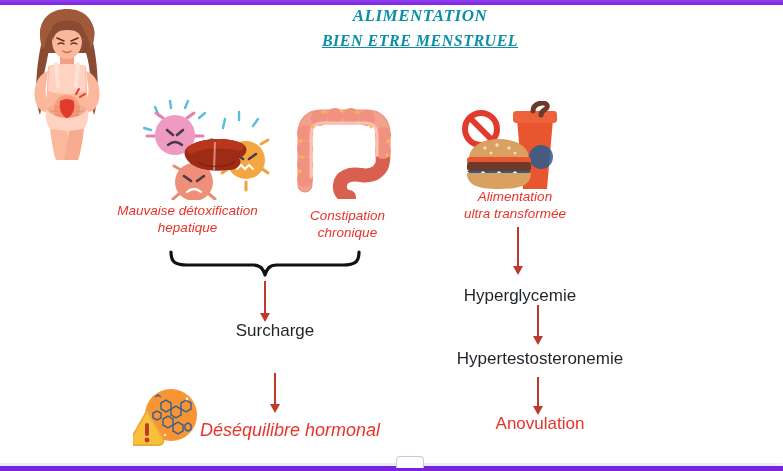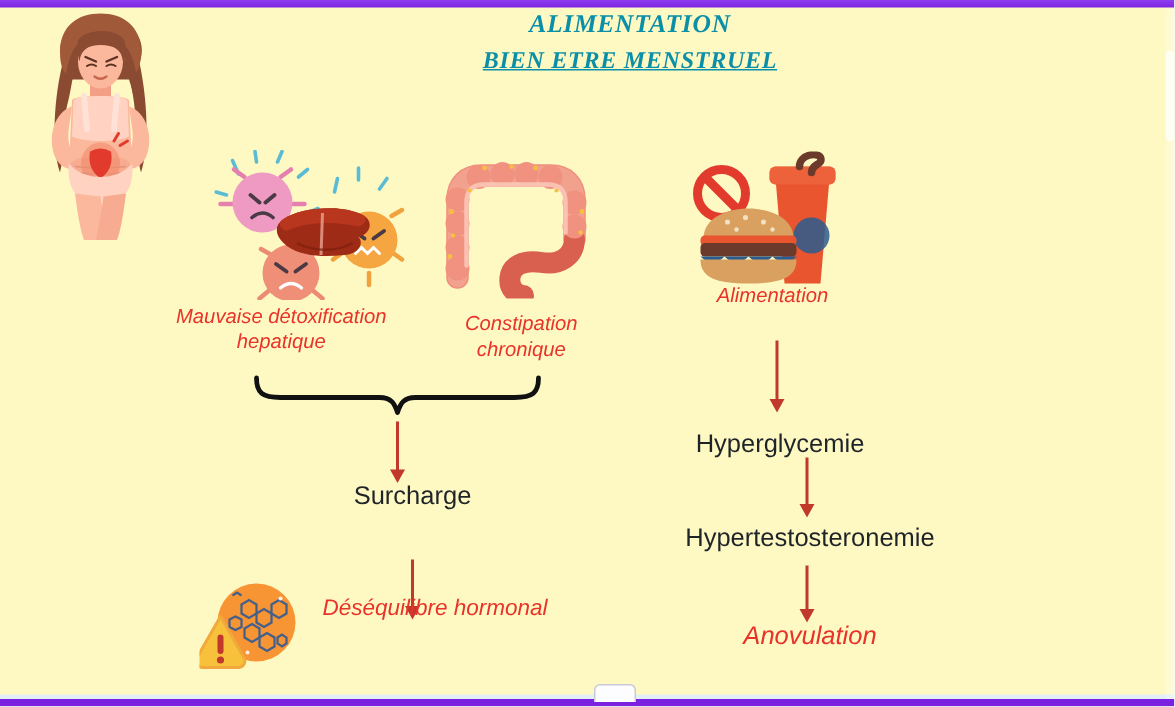--- a/index.html
+++ b/index.html
@@ -16,21 +16,21 @@
     height: 471px;
     overflow: hidden;
     background: #e2eff7;
   }
   .canvas {
     position: absolute;
     left: 0;
     top: 5px;
     width: 783px;
     height: 458px;
-    background: #fef9c3;
+    background: #ffffff;
   }
   
   .topbar {
     position: absolute;
     left: 0; top: 0;
     width: 783px; height: 6px;
     background: #8a2be2;
     background: linear-gradient(180deg,#8f3df0 0%, #7a1fdc 100%);
   }
   .bottombar {
@@ -363,24 +363,25 @@
 
     <div class="label lbl-dark" style="left:195px; top:315px; width:160px;">
       <div>Surcharge</div>
     </div>
 
     <div class="arrow" style="left:265px; top:368px; width:20px; height:40px;">
       <div class="shaft" style="height:32px;"></div>
       <div class="head"></div>
     </div>
 
-    <div class="label lbl-red-italic" style="left:190px; top:391px; width:200px; font-size:15px;">Déséquilibre hormonal</div>
+    <div class="label lbl-red-italic" style="left:190px; top:414px; width:200px; font-size:18px;">Déséquilibre hormonal</div>
 
     <div class="label lbl-red-italic" style="left:445px; top:183px; width:140px;">
       <div>Alimentation</div>
+      <div>ultra transformée</div>
     </div>
 
     <div class="arrow" style="left:508px; top:222px; width:20px; height:48px;">
       <div class="shaft" style="height:40px;"></div>
       <div class="head"></div>
     </div>
 
     <div class="label lbl-dark" style="left:430px; top:280px; width:180px;">Hyperglycemie</div>
 
     <div class="arrow" style="left:528px; top:300px; width:20px; height:40px;">
@@ -388,21 +389,21 @@
       <div class="head"></div>
     </div>
 
     <div class="label lbl-dark" style="left:420px; top:343px; width:240px;">Hypertestosteronemie</div>
 
     <div class="arrow" style="left:528px; top:372px; width:20px; height:38px;">
       <div class="shaft" style="height:30px;"></div>
       <div class="head"></div>
     </div>
 
-    <div class="label lbl-red-plain" style="left:460px; top:408px; width:160px;font-style:italic;">Anovulation</div>
+    <div class="label lbl-red-plain" style="left:460px; top:408px; width:160px;">Anovulation</div>
 
   </div>
 
   <div class="scroll-track">
     <div class="scroll-thumb"></div>
   </div>
 
   <div class="bottombar"></div>
   <div class="bottom-tab"></div>
 

